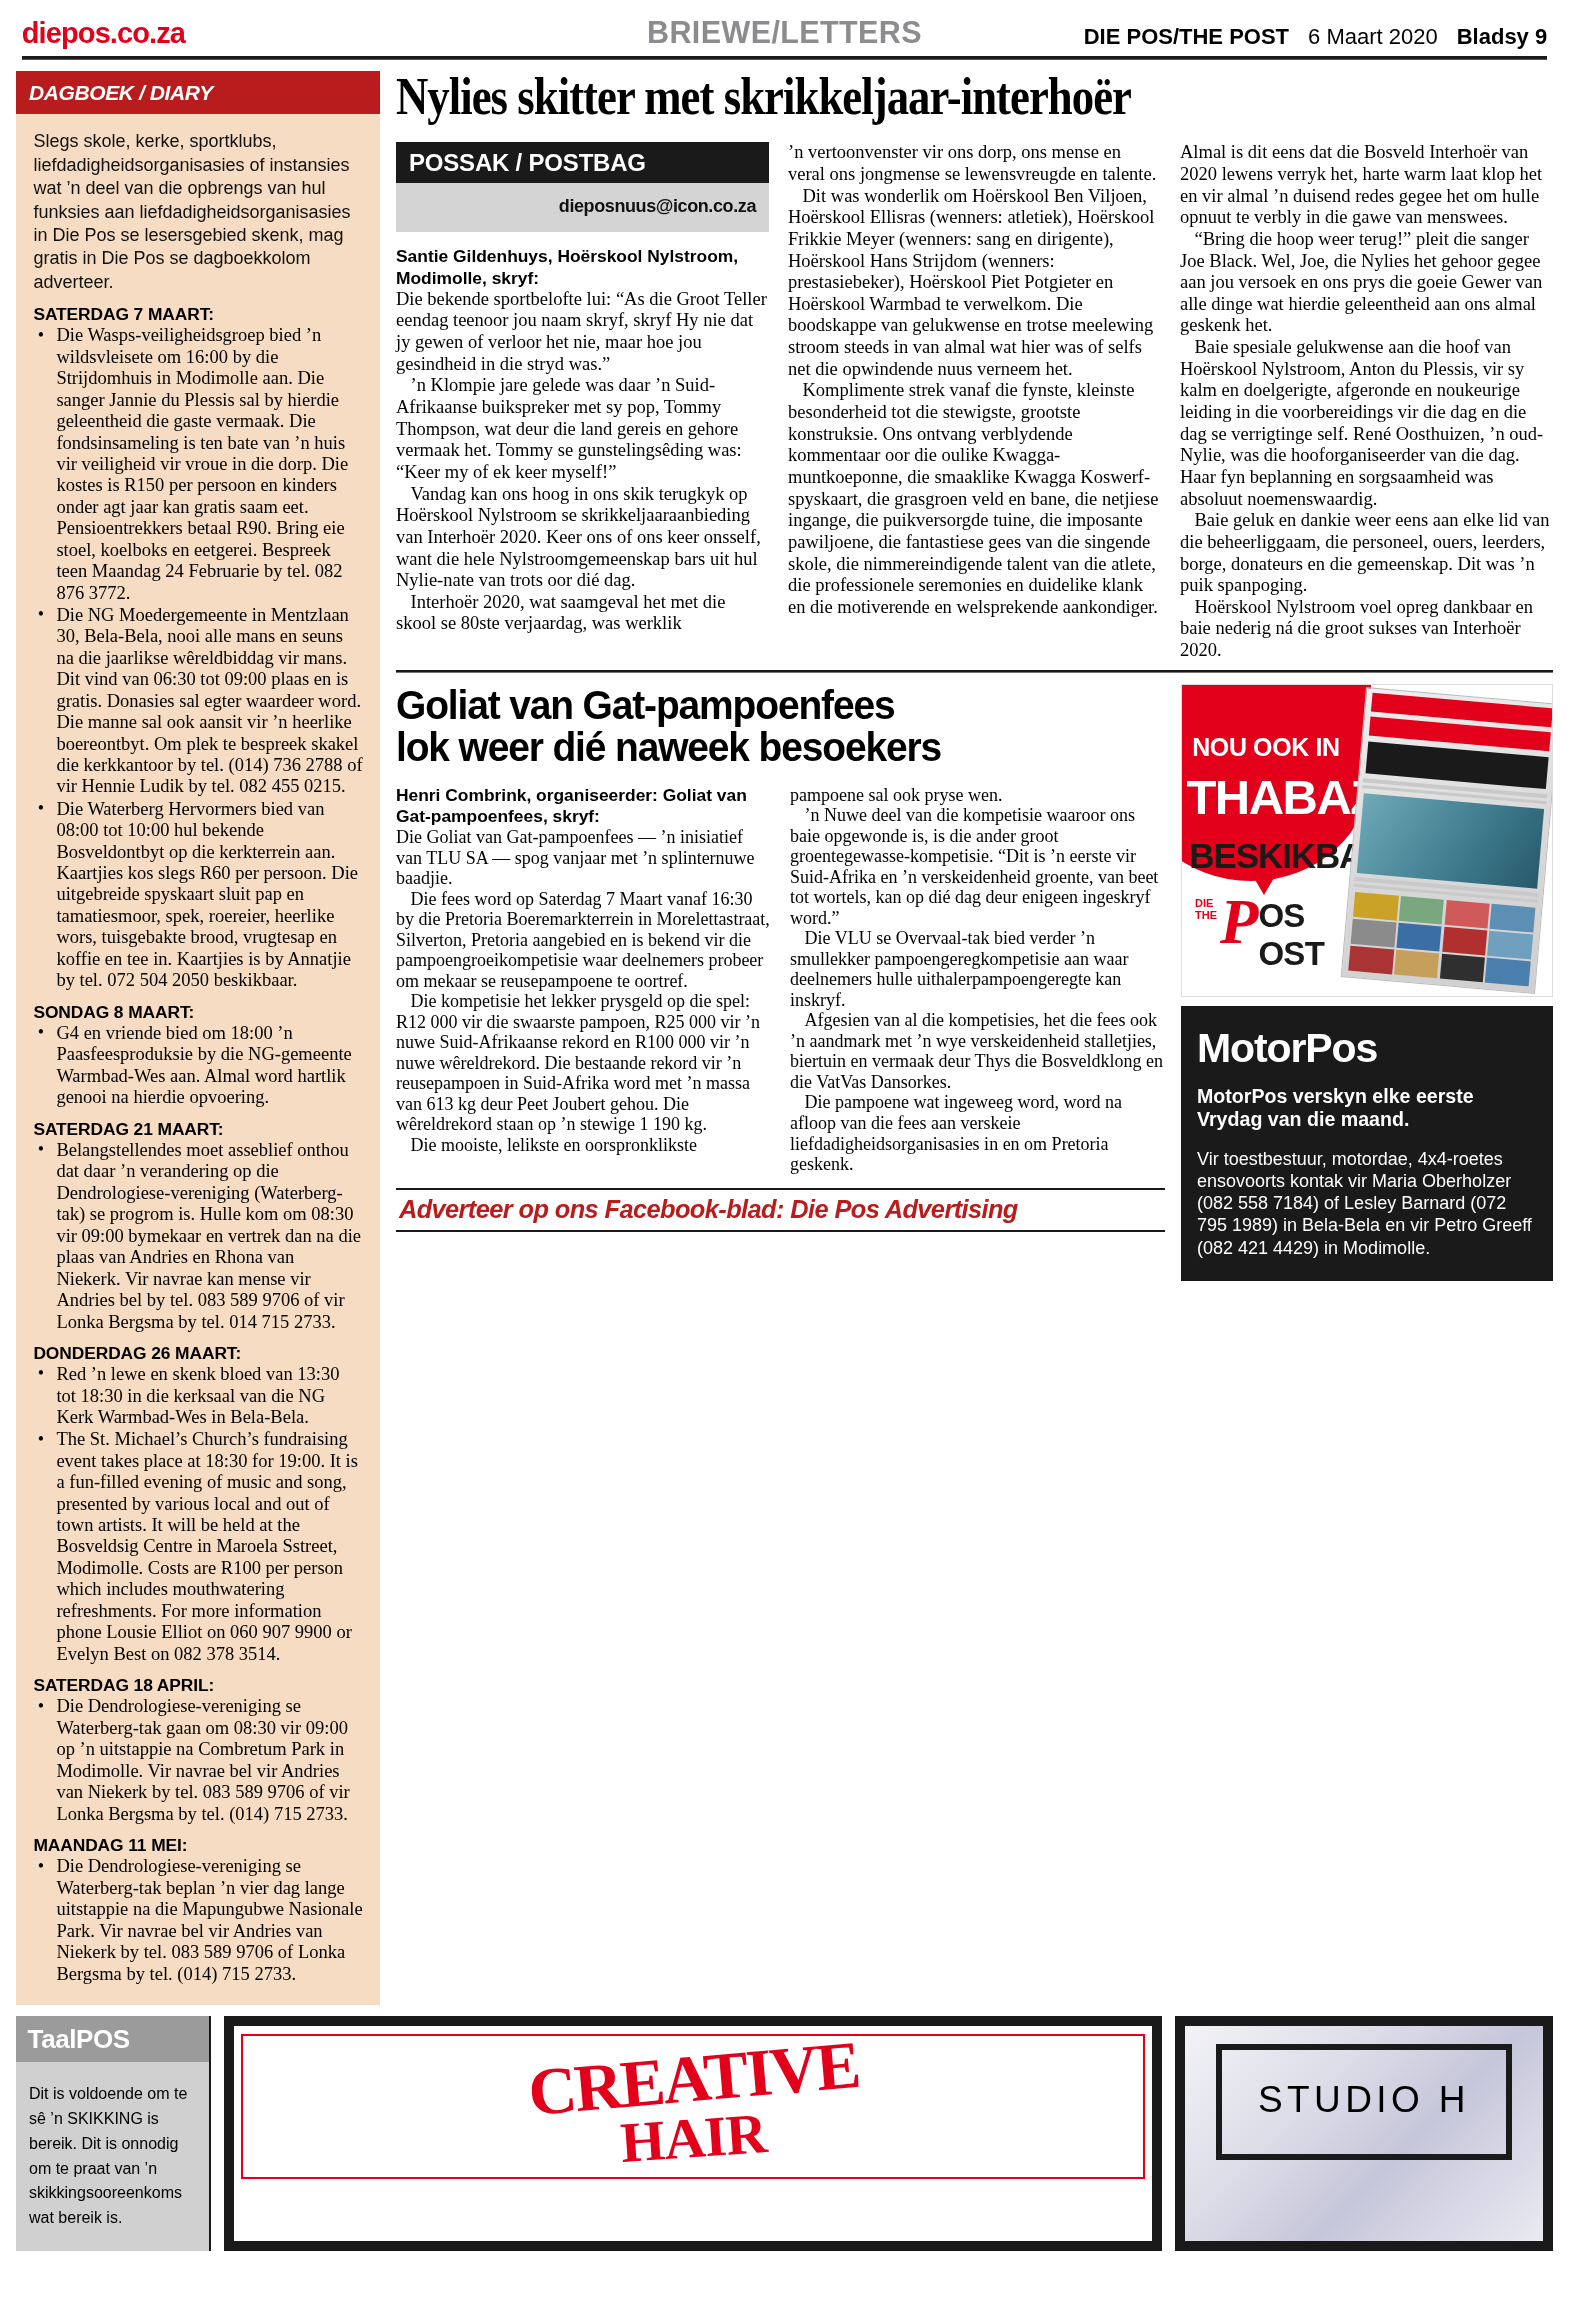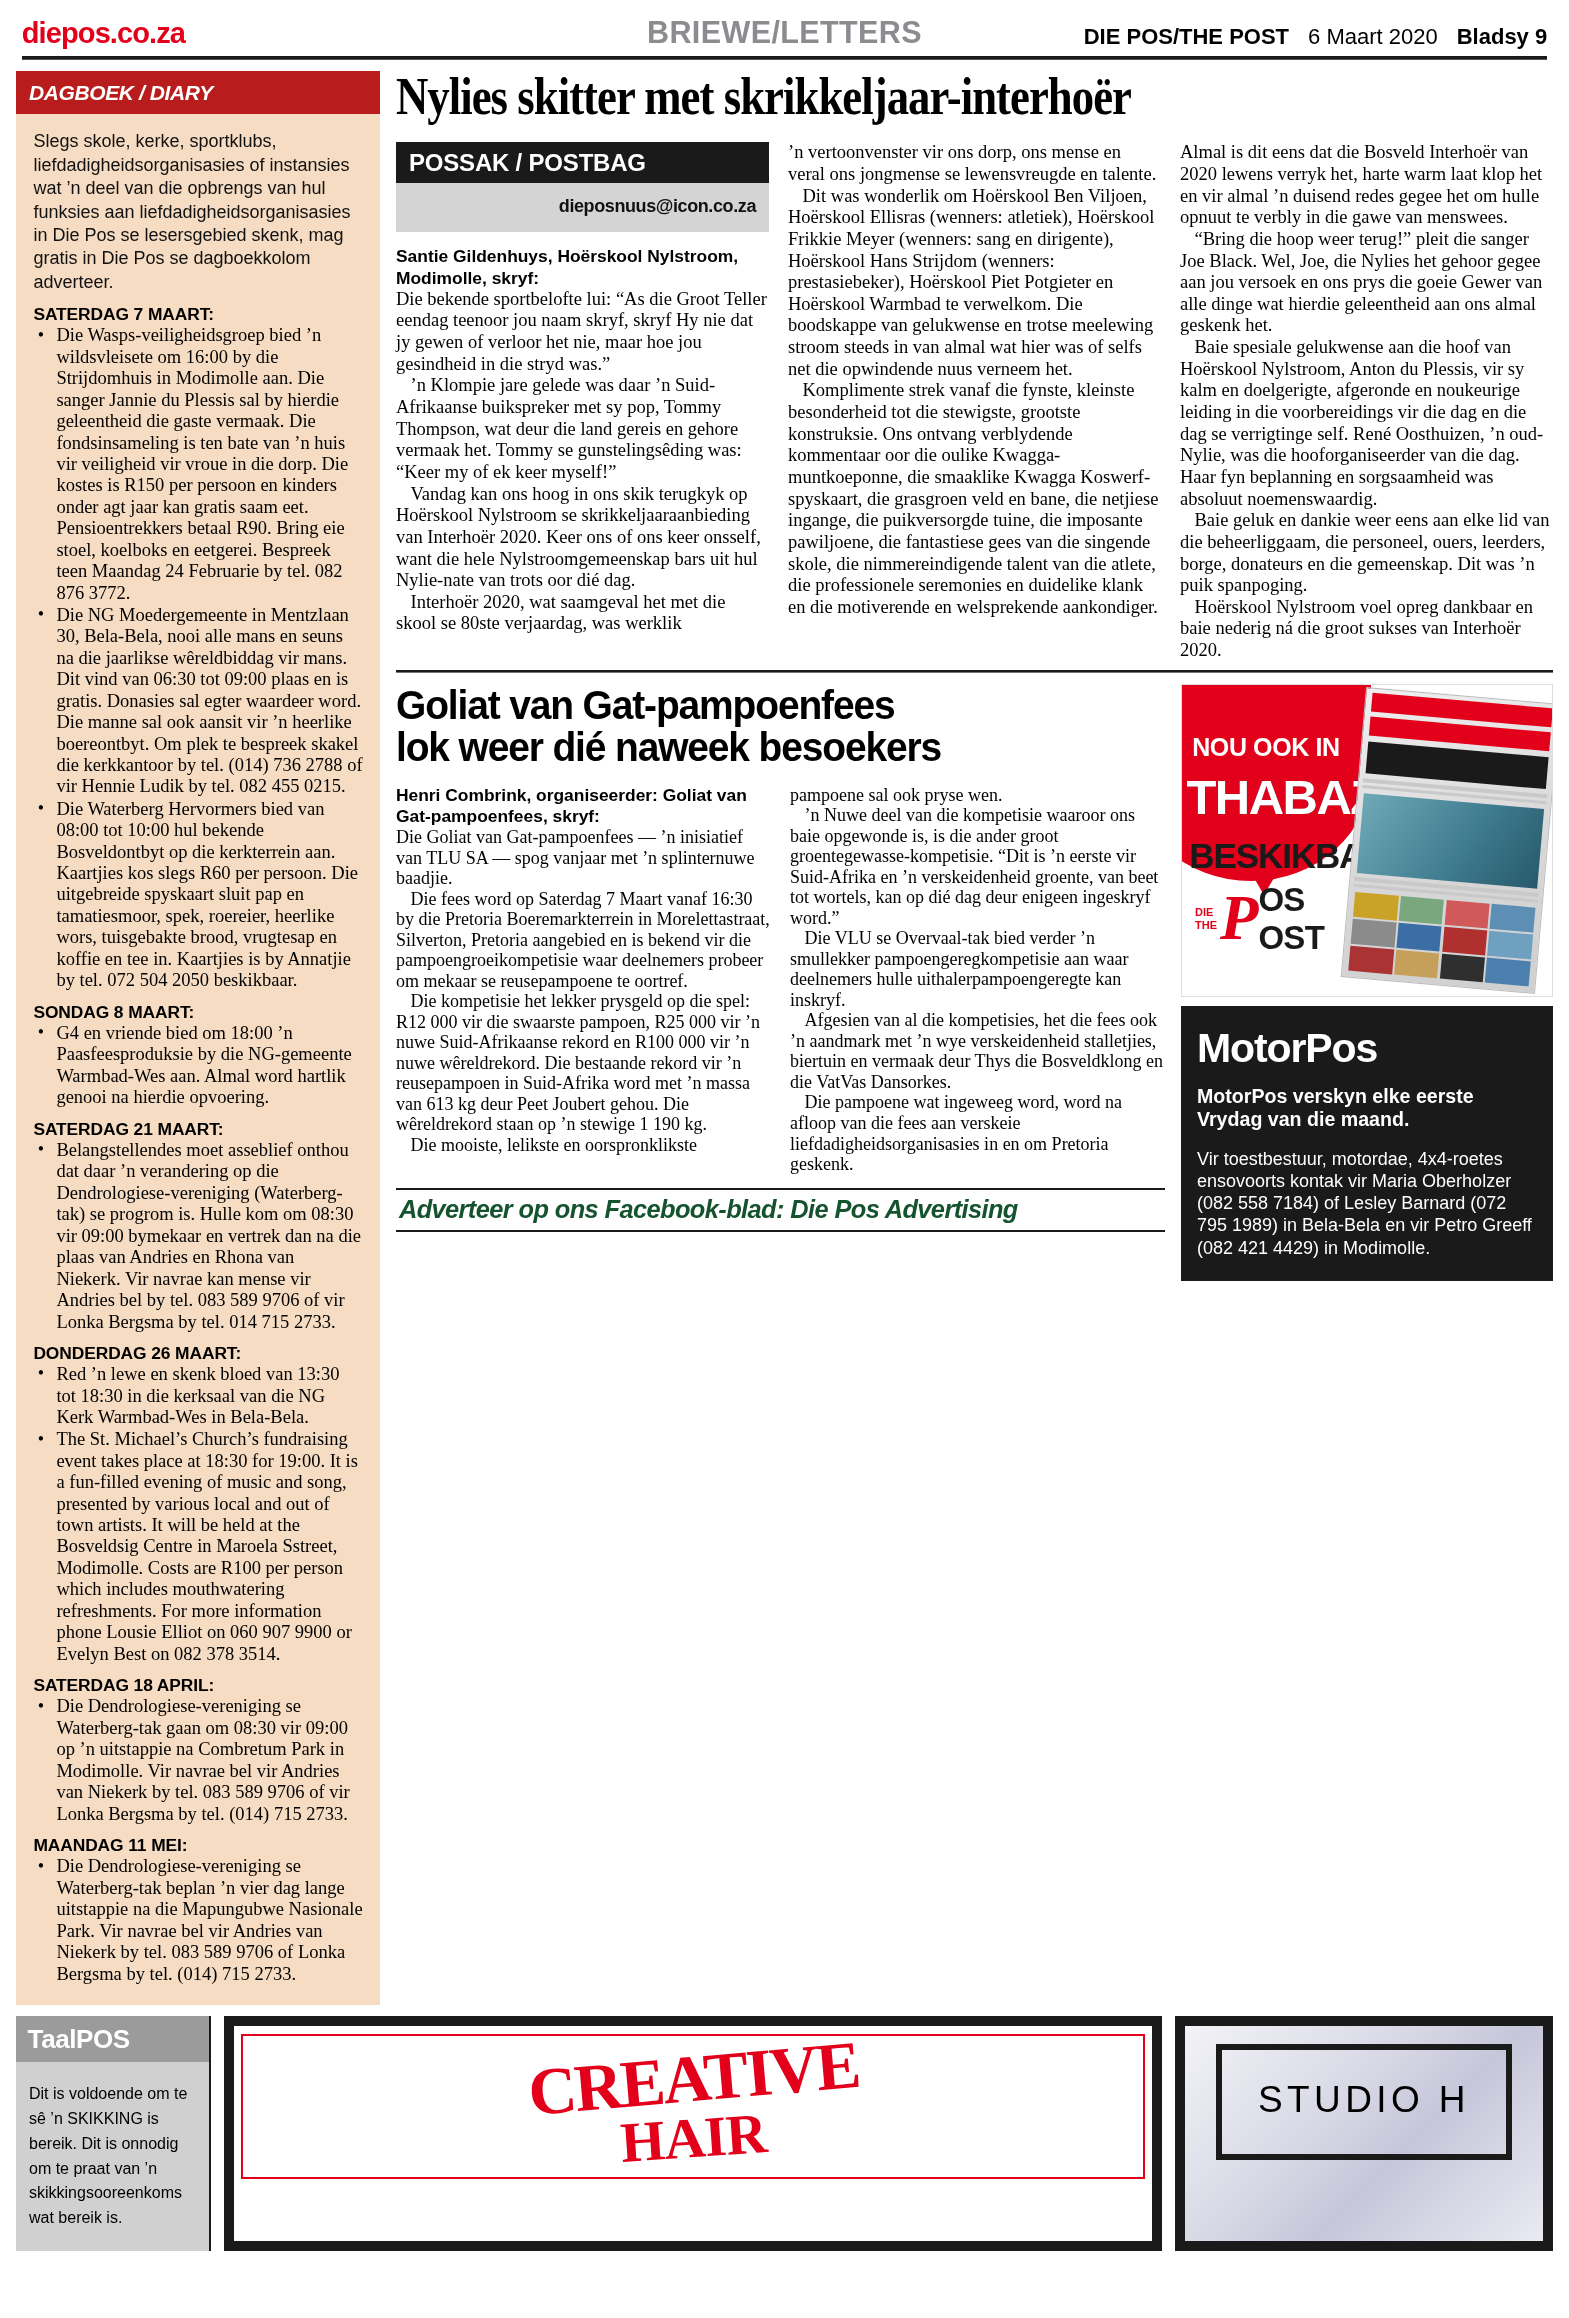--- a/index.html
+++ b/index.html
@@ -67,21 +67,21 @@
   .rule-thick { height: 2.9px; background: #1a1a1a; border-bottom: 1.5px solid #777;
     margin: 8.7px 0 0 0; }
 
   
   .mid-grid { display: grid; grid-template-columns: 1fr 372px; gap: 16px; margin-top: 10.2px; }
   .goliat-head { font-family: "Liberation Sans", sans-serif; font-weight: bold;
     font-size: 41px; line-height: 1.04; letter-spacing: -1.2px;
     transform: scaleX(0.95); transform-origin: left center; }
   .goliat-cols { display: grid; grid-template-columns: 1fr 1fr; gap: 19px; margin-top: 16px; }
   .goliat-cols .body-text p { font-size: 18px; line-height: 1.14; }
-  .fb-bar { background: #fff; color: #14532d; font-family: "Liberation Sans", sans-serif;
+  .fb-bar { background: #fff; color: #b91c1c; font-family: "Liberation Sans", sans-serif;
     font-weight: bold; font-style: italic; font-size: 25.4px; letter-spacing: -0.6px;
     border-top: 2.9px solid #1a1a1a; border-bottom: 2.9px solid #1a1a1a;
     padding: 5.8px 2.9px; margin-top: 13px; }
 
   
   .rail { display: flex; flex-direction: column; gap: 9px; }
   .thaba { position: relative; height: 313px; background: #ffffff; overflow: hidden;
     border: 0.7px solid #ddd; }
   .thaba-red { position: absolute; left: -51px; top: -22px; width: 240px; height: 218px;
     background: #e2001a; border-radius: 0 0 60% 60%; }
@@ -90,21 +90,21 @@
     border-top: 65px solid #e2001a; }
   .thaba-nou { position: absolute; left: 10.2px; top: 48px; color: #fff;
     font-family: "Liberation Sans", sans-serif; font-weight: bold; font-size: 25px;
     letter-spacing: -0.4px; }
   .thaba-name { position: absolute; left: 4.4px; top: 84px; color: #fff;
     font-family: "Liberation Sans", sans-serif; font-weight: bold; font-size: 49px;
     letter-spacing: -1.5px; text-shadow: 0 0 0.7px #333; }
   .thaba-besk { position: absolute; left: 7.3px; top: 151px; color: #1a1a1a;
     font-family: "Liberation Sans", sans-serif; font-weight: bold; font-size: 35px;
     letter-spacing: -1.1px; }
-  .thaba-logo { position: absolute; left: 13px; top: 196px; display: flex; align-items: center; }
+  .thaba-logo { position: absolute; left: 13px; top: 212px; display: flex; }
   .thaba-logo .dt { font-family: "Liberation Sans", sans-serif; font-weight: bold;
     font-size: 11px; color: #e2001a; line-height: 1.1; margin-right: 2.9px; }
   .thaba-logo .pp { font-family: "Liberation Serif", serif; font-style: italic;
     font-weight: bold; font-size: 63px; color: #e2001a; line-height: 0.8; }
   .thaba-logo .os { font-family: "Liberation Sans", sans-serif; font-weight: bold;
     font-size: 33px; color: #1a1a1a; letter-spacing: -0.7px; }
   .thaba-paper { position: absolute; right: 4.4px; top: 10.2px; width: 195px; height: 291px;
     background: linear-gradient(160deg,#efefef 0%, #d8d8d8 55%, #cfcfcf 100%);
     transform: rotate(5deg); border: 0.7px solid #bbb; overflow: hidden; }
   .tp-line { height: 3.6px; background: #c9c9c9; margin: 2.9px 4.4px; }

